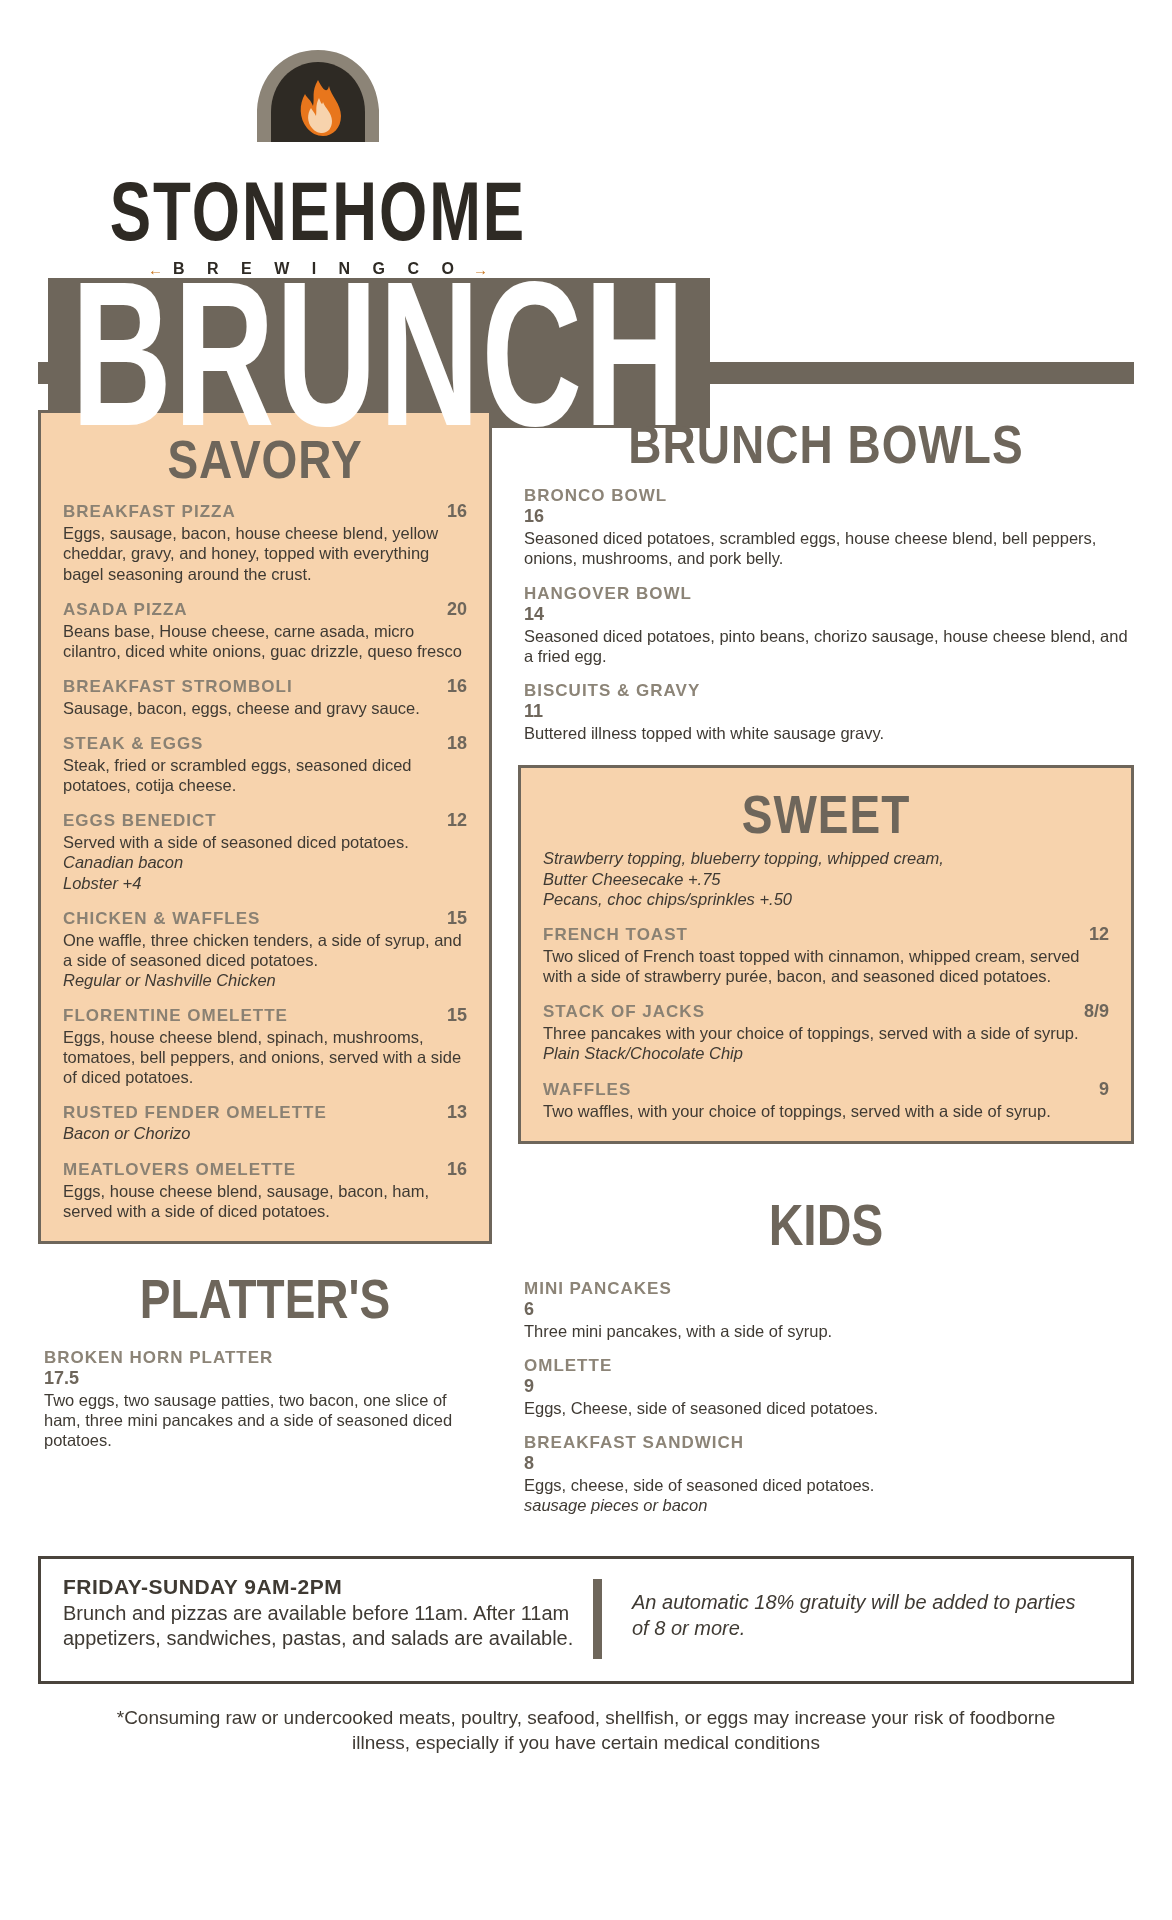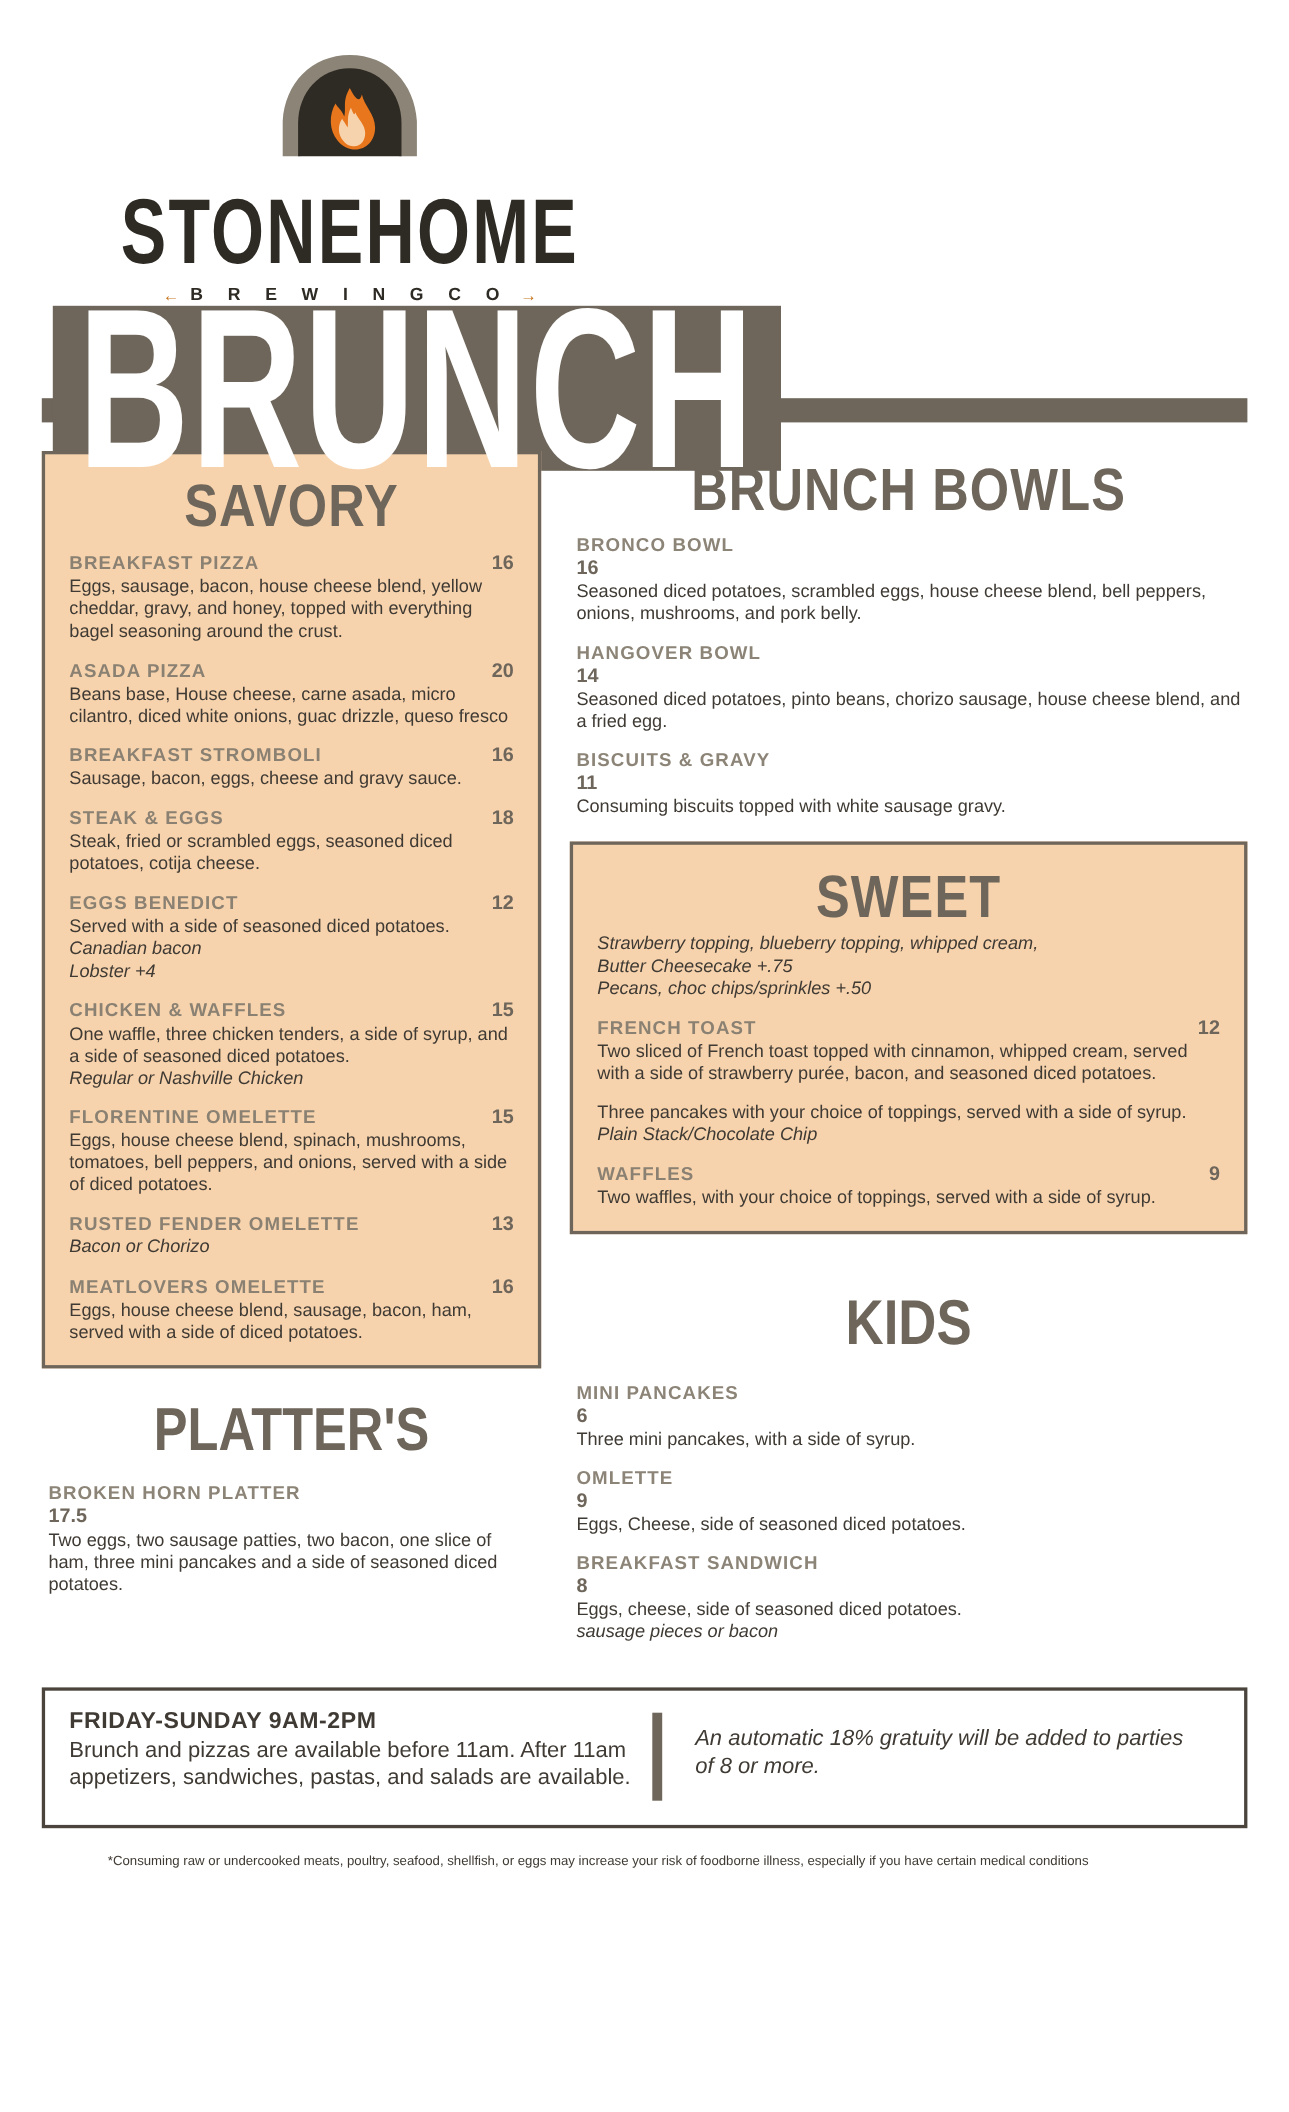--- a/index.html
+++ b/index.html
@@ -215,21 +215,22 @@
   }
   .footer-right {
     flex: 1;
     font-style: italic;
     font-size: 20px;
     line-height: 1.3;
     color: #3f3a33;
     padding-top: 14px;
   }
   .disclaimer {
-    font-size: 12px;
+    text-align: center;
+    font-size: 19px;
     line-height: 1.3;
     color: #3f3a33;
     margin-top: 22px;
     padding: 0 60px;
   }
 </style>
 </head>
 <body>
 
 <div class="page">
@@ -374,38 +375,42 @@
             <span>HANGOVER BOWL</span>
             <span class="item-price">14</span>
           </div>
           <div class="item-desc">Seasoned diced potatoes, pinto beans, chorizo sausage, house cheese blend, and a fried egg.</div>
         </div>
         <div class="item">
           <div class="item-head">
             <span>BISCUITS &amp; GRAVY</span>
             <span class="item-price">11</span>
           </div>
-          <div class="item-desc">Consuming biscuits topped with white sausage gravy.</div>
+          <div class="item-desc">Buttered illness topped with white sausage gravy.</div>
         </div>
       </div>
 
       <div class="panel" style="margin-top:22px">
         <div class="section-title">SWEET</div>
         <div class="sweet-note" style="white-space:pre-line">Strawberry topping, blueberry topping, whipped cream,
 Butter Cheesecake +.75
 Pecans, choc chips/sprinkles +.50</div>
 
         <div class="item">
           <div class="item-head">
             <span>FRENCH TOAST</span>
             <span class="item-price">12</span>
           </div>
           <div class="item-desc">Two sliced of French toast topped with cinnamon, whipped cream, served with a side of strawberry purée, bacon, and seasoned diced potatoes.</div>
         </div>
         <div class="item">
+          <div class="item-head">
+            <span>STACK OF JACKS</span>
+            <span class="item-price">8/9</span>
+          </div>
           <div class="item-desc">Three pancakes with your choice of toppings, served with a side of syrup.</div>
           <div class="item-note">Plain Stack/Chocolate Chip</div>
         </div>
         <div class="item" style="margin-bottom:0">
           <div class="item-head">
             <span>WAFFLES</span>
             <span class="item-price">9</span>
           </div>
           <div class="item-desc">Two waffles, with your choice of toppings, served with a side of syrup.</div>
         </div>

